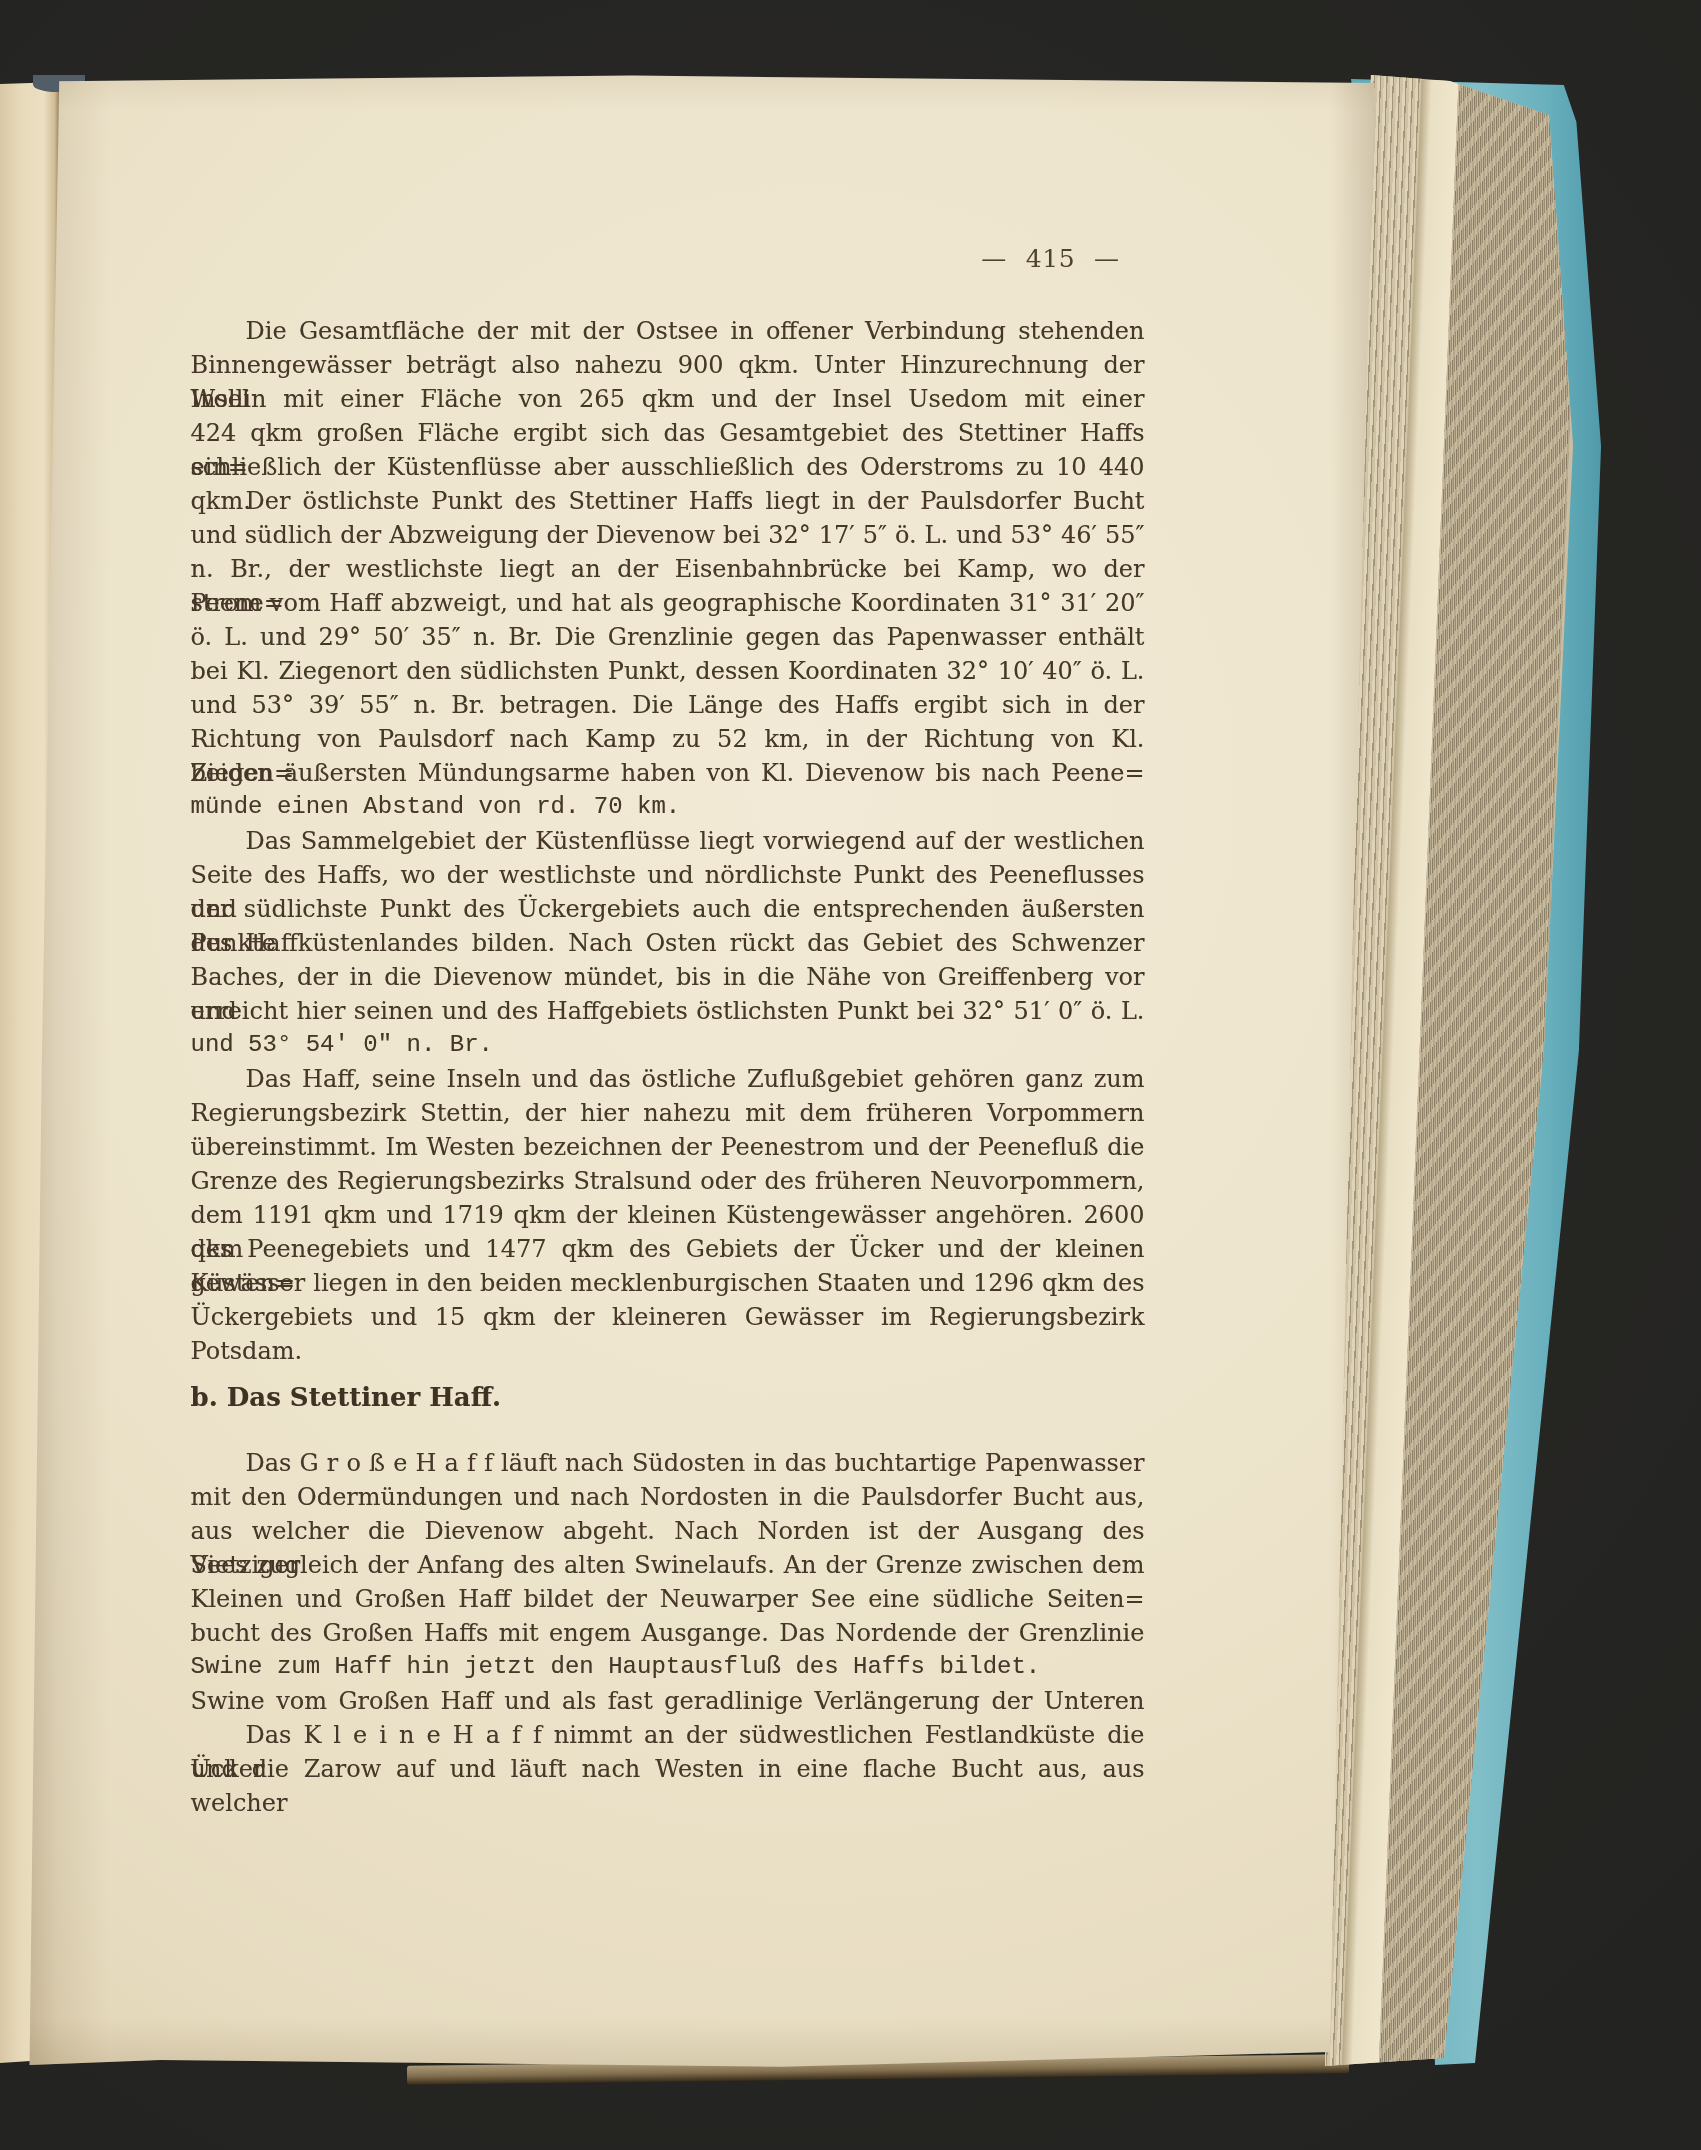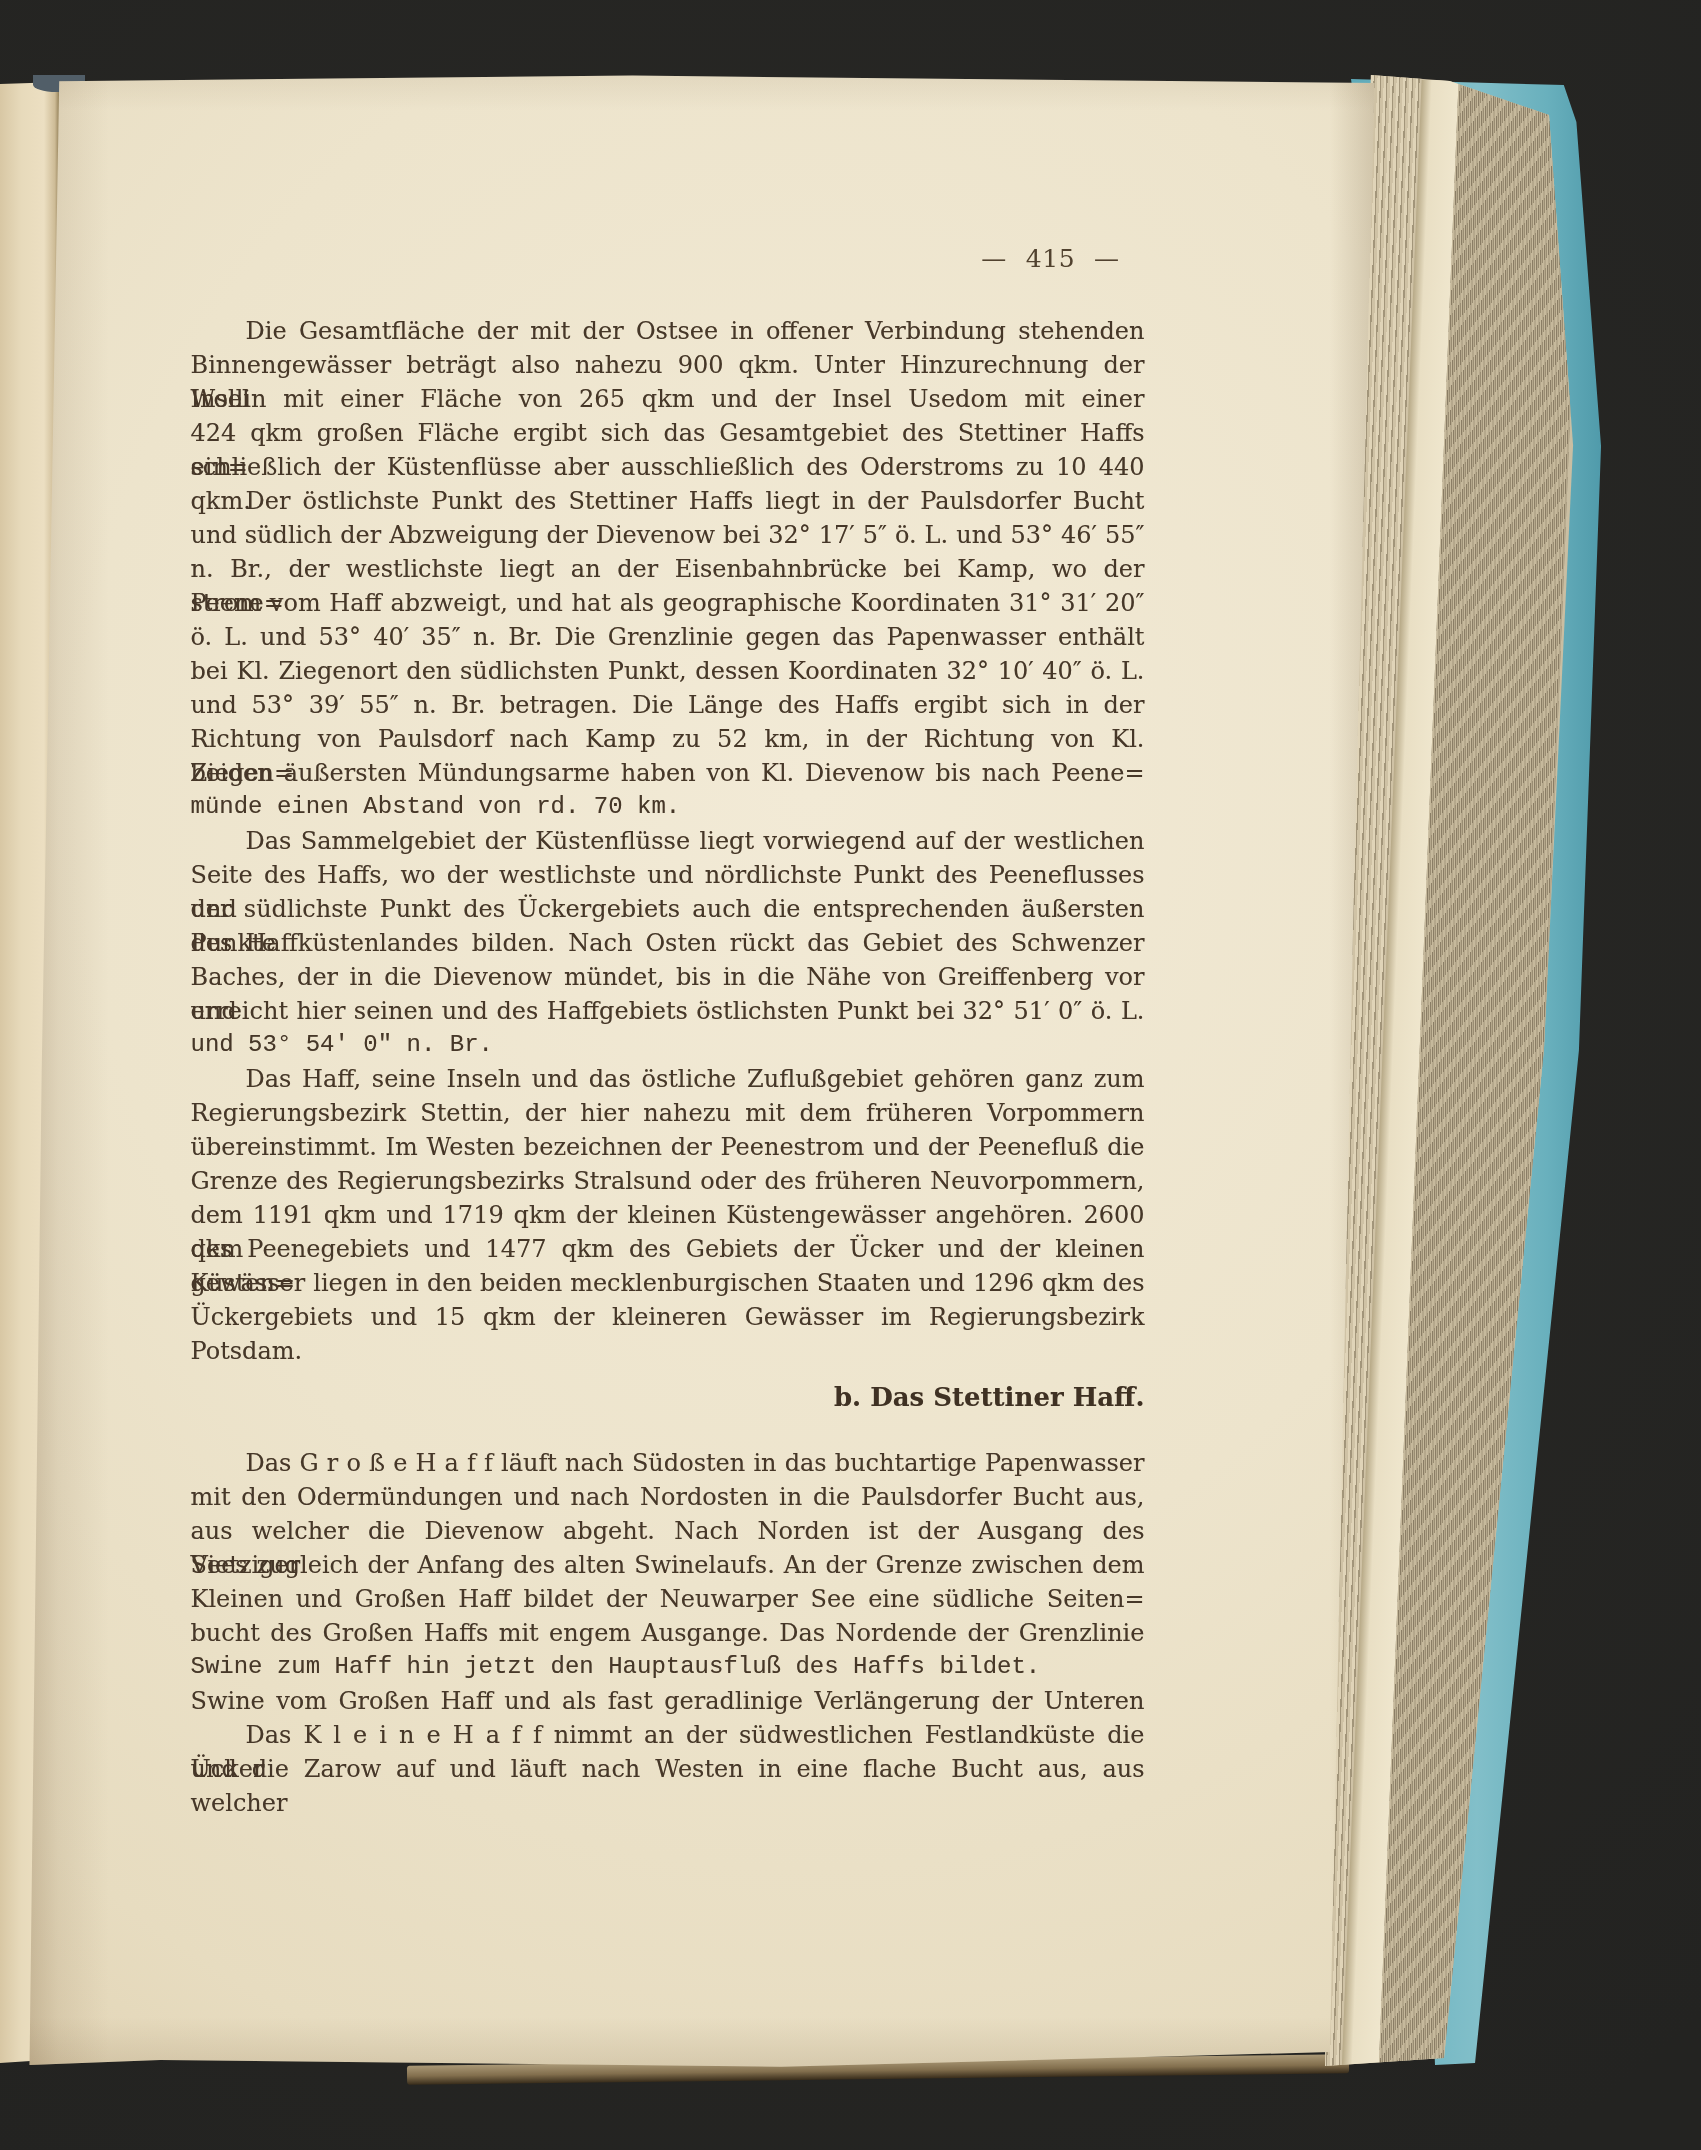--- a/index.html
+++ b/index.html
@@ -64,21 +64,21 @@
   .textblock{
     position:absolute;left:165px;top:241px;width:954px;
     font-size:24px;line-height:34px;
     text-shadow:0 0 0.6px rgba(70,56,43,0.35);
   }
   .line{height:34px;text-align:justify;text-align-last:justify;white-space:normal;}
   .line.indent{text-indent:55px;}
   .line.plast{text-align-last:left;font-family:Liberation Mono, monospace;}
   .heading{
     margin:46px 0 32px 0;height:34px;line-height:34px;
-    text-align:right;font-weight:bold;font-size:26px;color:#3f3123;
+    text-align:left;font-weight:bold;font-size:26px;color:#3f3123;
   }
 </style>
 </head>
 <body>
 
 <div class="scene">
 
   <div class="cover"></div>
 
   <div class="stack">
@@ -105,21 +105,21 @@
         <div class="line">Wollin mit einer Fläche von 265 qkm und der Insel Usedom mit einer</div>
         <div class="line">424 qkm großen Fläche ergibt sich das Gesamtgebiet des Stettiner Haffs ein=</div>
         <div class="line">schließlich der Küstenflüsse aber ausschließlich des Oderstroms zu 10 440 qkm.</div>
       </div>
 
       <div class="para">
         <div class="line indent">Der östlichste Punkt des Stettiner Haffs liegt in der Paulsdorfer Bucht</div>
         <div class="line">und südlich der Abzweigung der Dievenow bei 32° 17′ 5″ ö. L. und 53° 46′ 55″</div>
         <div class="line">n. Br., der westlichste liegt an der Eisenbahnbrücke bei Kamp, wo der Peene=</div>
         <div class="line">strom vom Haff abzweigt, und hat als geographische Koordinaten 31° 31′ 20″</div>
-        <div class="line">ö. L. und 53° 40′ 35″ n. Br.  Die Grenzlinie gegen das Papenwasser enthält</div>
+        <div class="line">ö. L. und 29° 50′ 35″ n. Br.  Die Grenzlinie gegen das Papenwasser enthält</div>
         <div class="line">bei Kl. Ziegenort den südlichsten Punkt, dessen Koordinaten 32° 10′ 40″ ö. L.</div>
         <div class="line">und 53° 39′ 55″ n. Br. betragen.  Die Länge des Haffs ergibt sich in der</div>
         <div class="line">Richtung von Paulsdorf nach Kamp zu 52 km, in der Richtung von Kl. Ziegen=</div>
         <div class="line">beiden äußersten Mündungsarme haben von Kl. Dievenow bis nach Peene=</div>
         <div class="line plast">münde einen Abstand von rd. 70 km.</div>
       </div>
 
       <div class="para">
         <div class="line indent">Das Sammelgebiet der Küstenflüsse liegt vorwiegend auf der westlichen</div>
         <div class="line">Seite des Haffs, wo der westlichste und nördlichste Punkt des Peeneflusses und</div>

